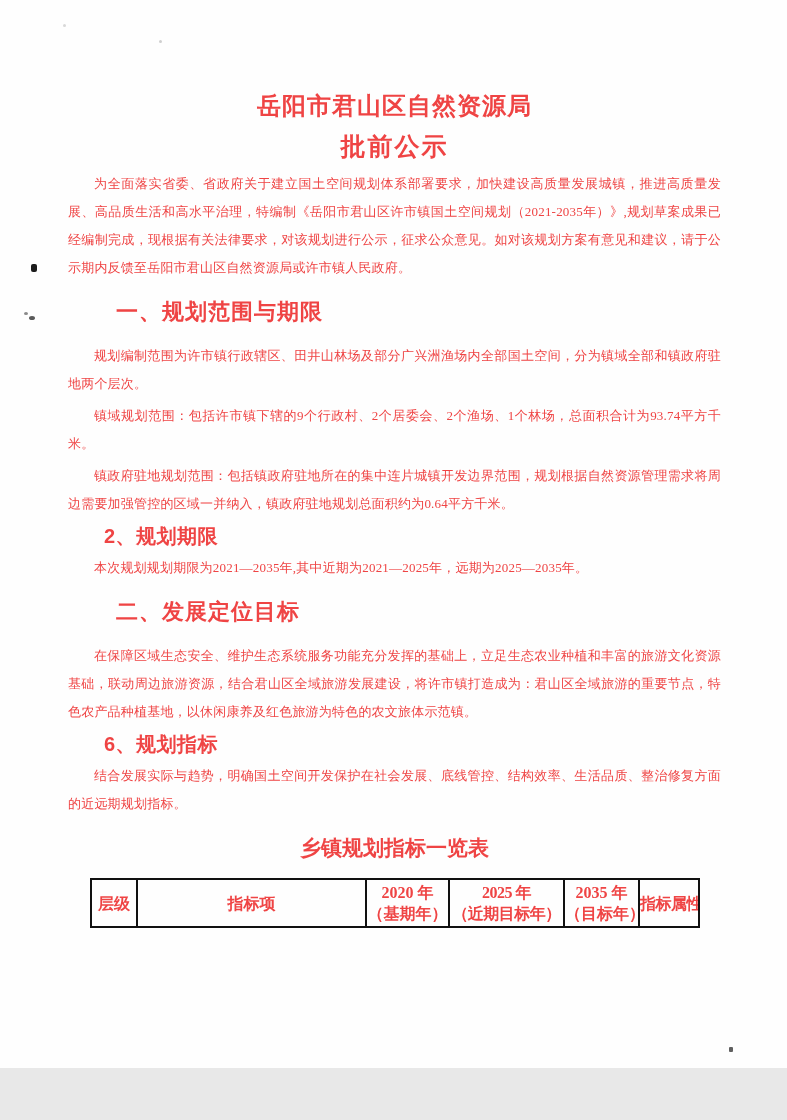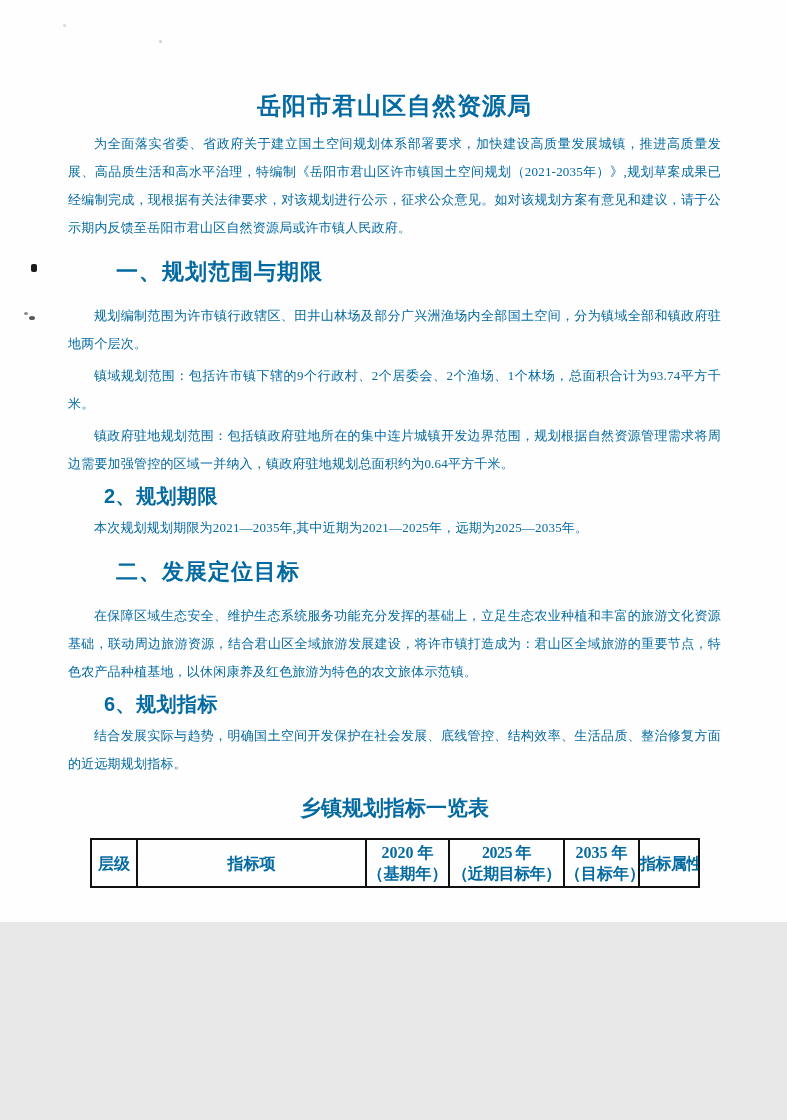--- a/index.html
+++ b/index.html
@@ -1,22 +1,22 @@
 <!DOCTYPE html>
 <html><head>
 <meta charset="utf-8">
 <style>
   html, body { margin: 0; padding: 0; background: #e8e8e8; }
   .page {
     position: relative;
     width: 787px;
-    height: 922px;
+    height: 1068px;
     background: #fefefe;
     overflow: hidden;
-    color: #0369a1;
+    color: #ef4444;
     font-family: "Liberation Serif", serif;
   }
   .content {
     position: absolute;
     left: 64px;
     top: 86px;
     width: 661px;
   }
   .title-line {
     text-align: center;
@@ -100,20 +100,21 @@
   <div class="speck s1"></div>
   <div class="speck s2a"></div>
   <div class="speck s2b"></div>
   <div class="speck s3"></div>
   <div class="speck s4"></div>
   <div class="speck s5"></div>
 
   <div class="content">
 
     <div class="title-line title-1">岳阳市君山区自然资源局</div>
+    <div class="title-line title-3">批前公示</div>
 
     <p class="para">为全面落实省委、省政府关于建立国土空间规划体系部署要求，加快建设高质量发展城镇，推进高质量发展、高品质生活和高水平治理，特编制《岳阳市君山区许市镇国土空间规划（2021-2035年）》,规划草案成果已经编制完成，现根据有关法律要求，对该规划进行公示，征求公众意见。如对该规划方案有意见和建议，请于公示期内反馈至岳阳市君山区自然资源局或许市镇人民政府。</p>
 
     <p class="h-level1">一、规划范围与期限</p>
 
     <p class="para">规划编制范围为许市镇行政辖区、田井山林场及部分广兴洲渔场内全部国土空间，分为镇域全部和镇政府驻地两个层次。</p>
     <p class="para">镇域规划范围：包括许市镇下辖的9个行政村、2个居委会、2个渔场、1个林场，总面积合计为93.74平方千米。</p>
     <p class="para">镇政府驻地规划范围：包括镇政府驻地所在的集中连片城镇开发边界范围，规划根据自然资源管理需求将周边需要加强管控的区域一并纳入，镇政府驻地规划总面积约为0.64平方千米。</p>
 
     <p class="h-level2">2、规划期限</p>

